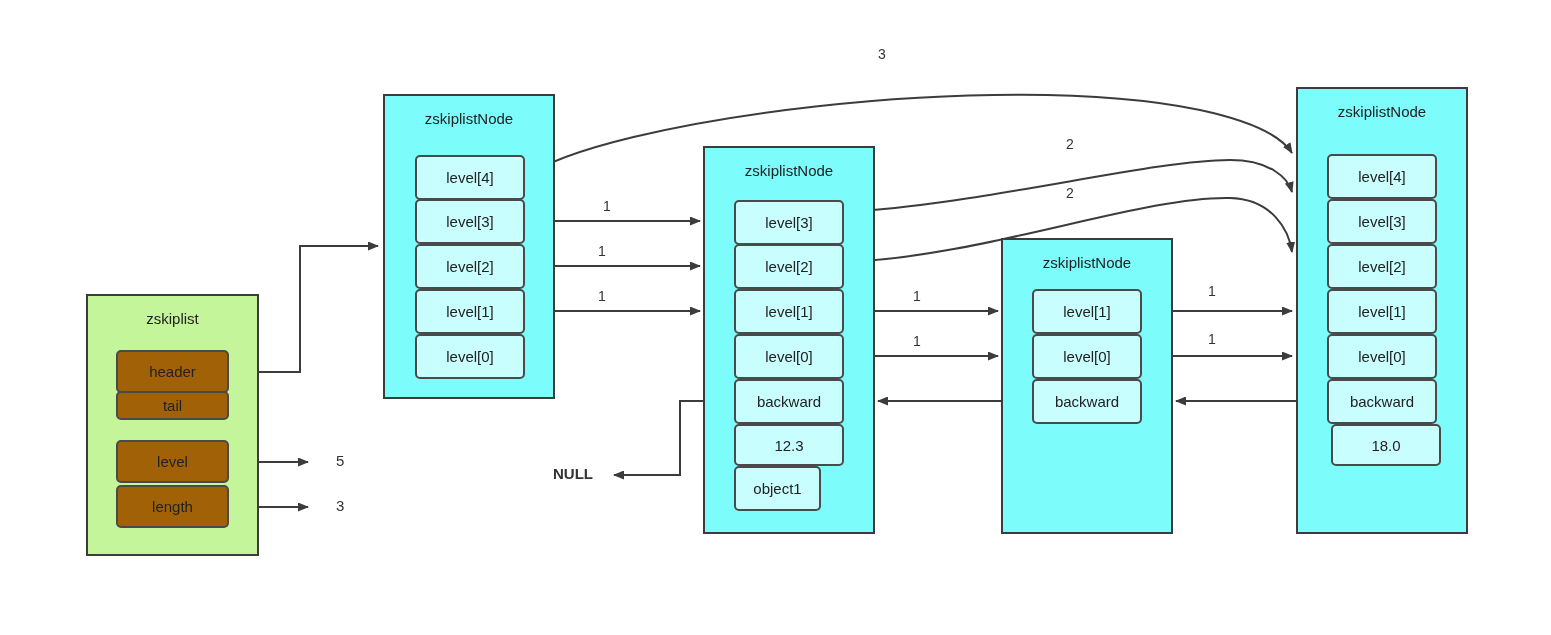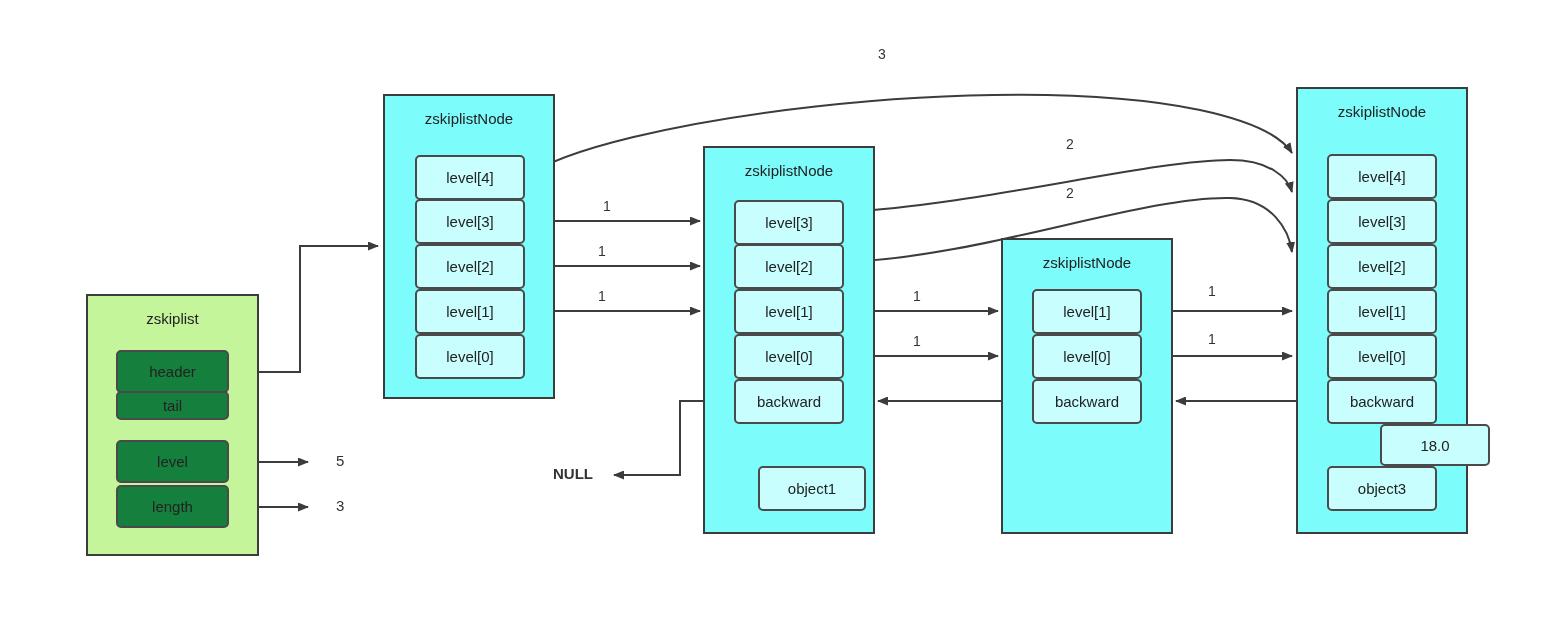--- a/index.html
+++ b/index.html
@@ -42,21 +42,21 @@
     box-sizing: border-box;
     border: 2px solid #4a4a4a;
     border-radius: 5px;
     display: flex;
     align-items: center;
     justify-content: center;
     font-size: 15px;
     color: #222222;
     white-space: nowrap;
   }
-  .cell.green { background: #15803d; }
+  .cell.green { background: #a16207; }
   .cell.cyan  { background: #c9feff; }
 
   
   .lbl {
     position: absolute;
     font-size: 14px;
     color: #333333;
     white-space: nowrap;
   }
   .lbl.big { font-size: 15px; }
@@ -165,21 +165,24 @@
   </div>
   <div class="cell cyan" style="left:734px; top:289px; width:110px; height:45px;">
     <span>level[1]</span>
   </div>
   <div class="cell cyan" style="left:734px; top:334px; width:110px; height:45px;">
     <span>level[0]</span>
   </div>
   <div class="cell cyan" style="left:734px; top:379px; width:110px; height:45px;">
     <span>backward</span>
   </div>
-  <div class="cell cyan" style="left:758px; top:466px; width:108px; height:45px;">
+  <div class="cell cyan" style="left:734px; top:424px; width:110px; height:42px;">
+    <span>12.3</span>
+  </div>
+  <div class="cell cyan" style="left:734px; top:466px; width:87px; height:45px;">
     <span>object1</span>
   </div>
 
   <div class="struct cyan" style="left:1001px; top:238px; width:172px; height:296px;">
     <div class="struct-title" style="top:14px;">zskiplistNode</div>
   </div>
   <div class="cell cyan" style="left:1032px; top:289px; width:110px; height:45px;">
     <span>level[1]</span>
   </div>
   <div class="cell cyan" style="left:1032px; top:334px; width:110px; height:45px;">
@@ -203,25 +206,22 @@
   </div>
   <div class="cell cyan" style="left:1327px; top:289px; width:110px; height:45px;">
     <span>level[1]</span>
   </div>
   <div class="cell cyan" style="left:1327px; top:334px; width:110px; height:45px;">
     <span>level[0]</span>
   </div>
   <div class="cell cyan" style="left:1327px; top:379px; width:110px; height:45px;">
     <span>backward</span>
   </div>
-  <div class="cell cyan" style="left:1380px; top:424px; width:110px; height:42px;">
+  <div class="cell cyan" style="left:1331px; top:424px; width:110px; height:42px;">
     <span>18.0</span>
-  </div>
-  <div class="cell cyan" style="left:1327px; top:466px; width:110px; height:45px;">
-    <span>object3</span>
   </div>
 
   <div class="lbl" style="left:603px; top:198px;">1</div>
   <div class="lbl" style="left:598px; top:243px;">1</div>
   <div class="lbl" style="left:598px; top:288px;">1</div>
 
   <div class="lbl" style="left:878px; top:46px;">3</div>
   <div class="lbl" style="left:1066px; top:136px;">2</div>
   <div class="lbl" style="left:1066px; top:185px;">2</div>
 

